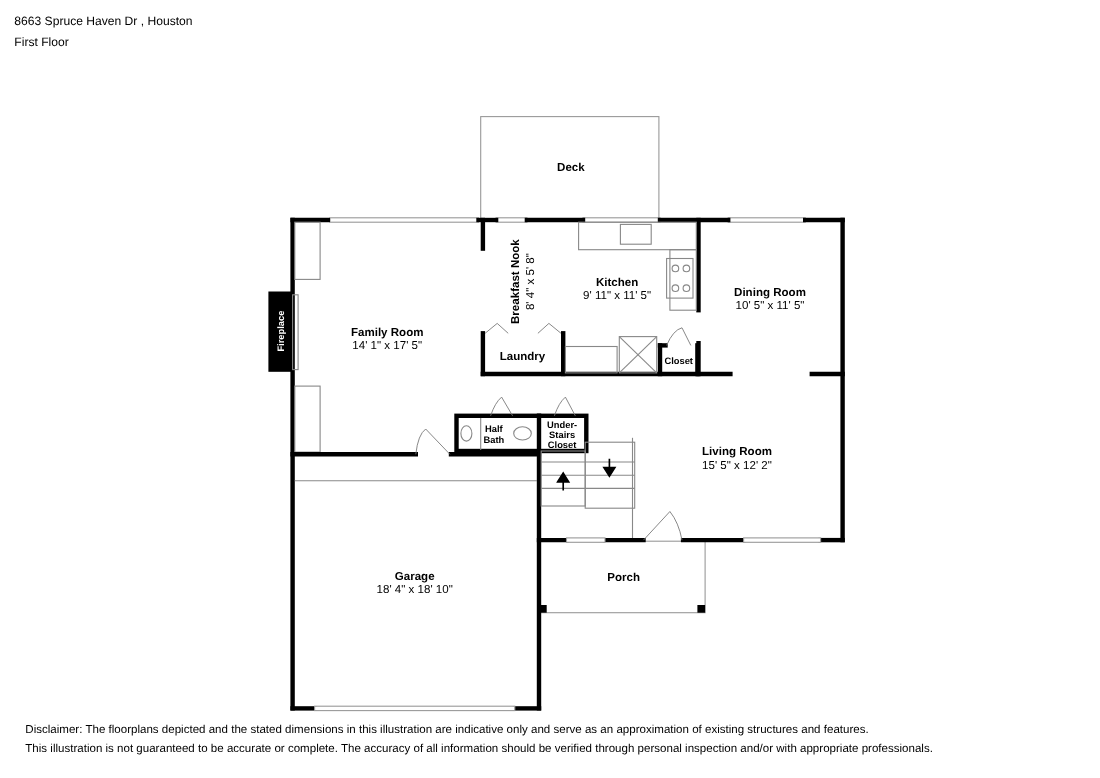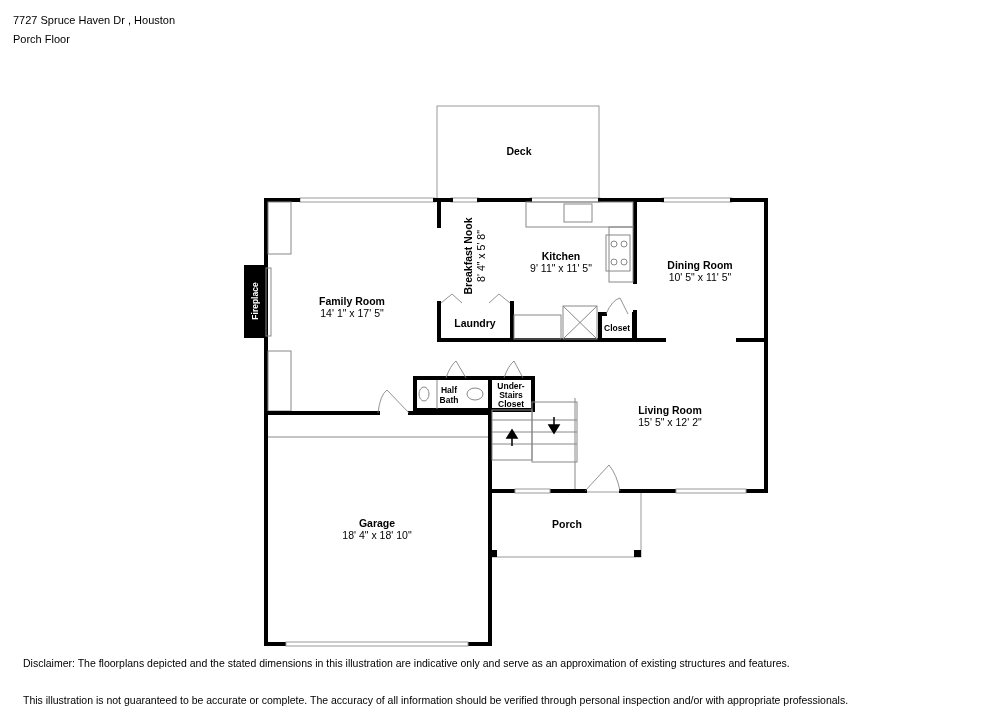--- a/index.html
+++ b/index.html
@@ -3,35 +3,35 @@
 <meta charset="utf-8">
 <style>
   html, body { margin: 0; padding: 0; background: #ffffff; }
   body { width: 1000px; height: 707px; position: relative; overflow: hidden;
          font-family: "Liberation Sans", sans-serif; color: #000; }
   .hdr { position: absolute; left: 13px; font-size: 11px; line-height: 13px; }
   #addr { top: 14px; }
   #floor { top: 33px; }
   .disc { position: absolute; left: 13px; font-size: 10.5px; line-height: 13px; white-space: nowrap; padding-left: 10px; }
   #disc1 { top: 657px; }
-  #disc2 { top: 694px; }
+  #disc2 { top: 675px; }
   svg { position: absolute; left: 0; top: 0; }
   .rn { font-family: "Liberation Sans", sans-serif; font-weight: bold; font-size: 10.5px; text-anchor: middle; }
   .rd { font-family: "Liberation Sans", sans-serif; font-size: 10.5px; text-anchor: middle; }
   .sm { font-family: "Liberation Sans", sans-serif; font-weight: bold; font-size: 8.5px; text-anchor: middle; }
   .wall { stroke: #000; stroke-width: 4; fill: none; stroke-linecap: square; }
   .thin { stroke: #888; stroke-width: 1; fill: none; }
   .win { stroke: #999; stroke-width: 1; fill: #fff; }
   .door { stroke: #777; stroke-width: 0.8; fill: none; }
 </style>
 </head>
 <body>
 
-<div id="addr" class="hdr">7727 Spruce Haven Dr , Houston</div>
-<div id="floor" class="hdr">Porch Floor</div>
+<div id="addr" class="hdr">8663 Spruce Haven Dr , Houston</div>
+<div id="floor" class="hdr">First Floor</div>
 
 <svg width="1000" height="707" viewBox="0 0 1000 707">
 
   <rect x="437" y="106" width="162" height="93" fill="#fff" stroke="#999" stroke-width="1"></rect>
 
   <rect x="490" y="492" width="151" height="65" fill="#fff" stroke="#999" stroke-width="1"></rect>
   <rect x="490" y="550" width="7" height="7" fill="#000"></rect>
   <rect x="634" y="550" width="7" height="7" fill="#000"></rect>
 
   <rect class="win" x="300" y="198" width="135" height="4"></rect>

